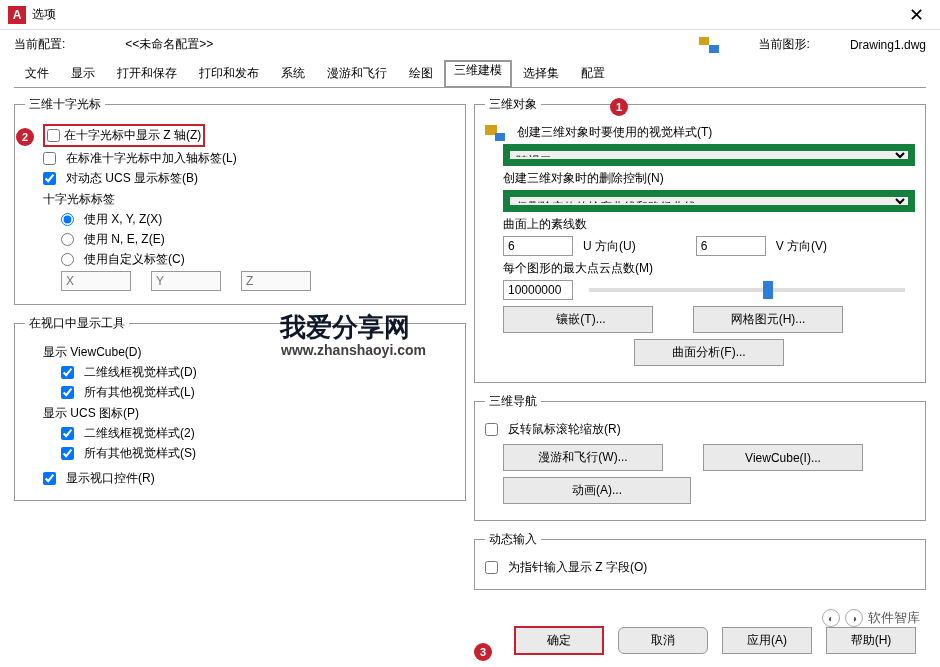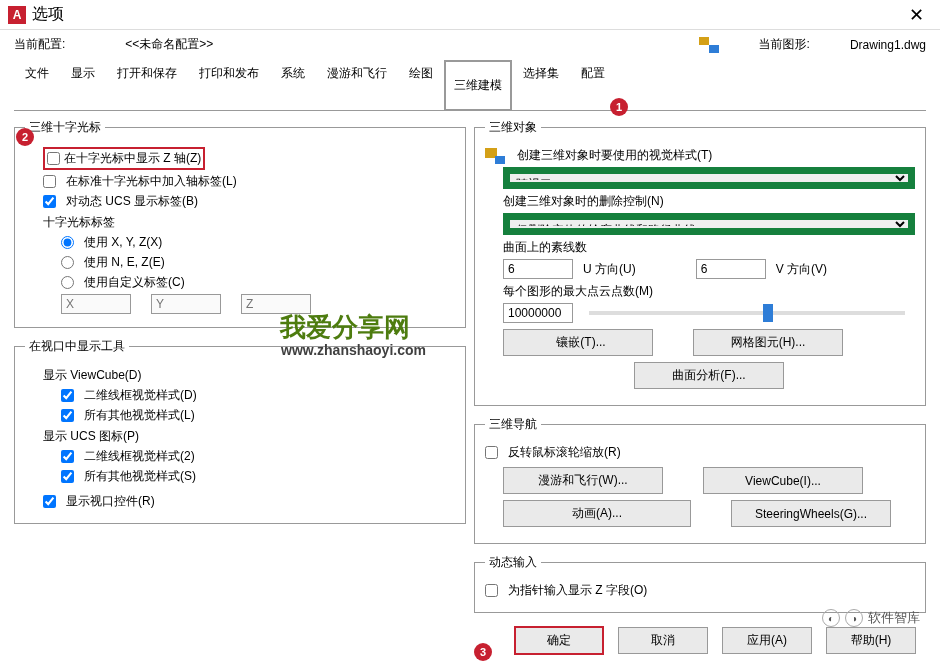--- a/index.html
+++ b/index.html
@@ -1,50 +1,50 @@
 <!DOCTYPE html>
 <html><head>
 <meta charset="utf-8">
 <style>
 * { box-sizing: border-box; margin: 0; padding: 0; }
 body { font-family: "Microsoft YaHei", "SimSun", sans-serif; font-size: 12px; background: #fff; width: 940px; height: 667px; position: relative; }
 .titlebar { height: 30px; display: flex; align-items: center; padding: 0 8px; border-bottom: 1px solid #ddd; }
 .app-icon { width: 18px; height: 18px; background: #c72030; color: #fff; font-weight: bold; display: flex; align-items: center; justify-content: center; font-size: 12px; margin-right: 6px; }
-.title { font-size: 16px; font-family: Liberation Mono, monospace; }
+.title { font-size: 12px; font-family: Liberation Mono, monospace; }
 .close-btn { margin-left: auto; font-size: 18px; cursor: pointer; padding: 0 8px; }
 .info-row { display: flex; padding: 6px 14px; font-size: 12px; }
 .info-left { display: flex; gap: 60px; }
 .info-right { margin-left: auto; display: flex; gap: 40px; align-items: center; }
 .drawing-icon { width: 20px; height: 16px; display: inline-block; position: relative; }
 .drawing-icon::before { content: ""; position: absolute; width: 10px; height: 8px; background: #d4a017; top: 0; left: 0; }
 .drawing-icon::after { content: ""; position: absolute; width: 10px; height: 8px; background: #2e7dd7; bottom: 0; right: 0; }
 .tabs { display: flex; border-bottom: 1px solid #999; margin: 0 14px; }
 .tab { padding: 5px 10px; cursor: pointer; border: 1px solid transparent; border-bottom: none; position: relative; }
 .tab.active { border-color: #999; background: #fff; top: 1px; }
-.tab-hl { border: 2px solid #c72030; padding: 15px 8px; }
+.tab-hl { border: 2px solid #c72030; padding: 0 8px; }
 .content { display: flex; padding: 8px 14px; gap: 8px; justify-content: space-between; }
 .col { flex: 1; }
 fieldset { border: 1px solid #999; padding: 8px 10px 10px; margin-bottom: 10px; }
 legend { padding: 0 4px; font-size: 12px; }
 .row { display: flex; align-items: center; margin: 3px 0; gap: 6px; }
 .row.indent1 { margin-left: 18px; }
 .row.indent2 { margin-left: 36px; }
 input[type=checkbox], input[type=radio] { margin-right: 4px; }
 input[type=text] { border: 1px solid #999; padding: 2px 4px; font-size: 12px; width: 70px; }
 select { border: 7px solid #15803d; padding: 2px; font-size: 12px; width: 100%; height: 22px; }
 button.btn { border: 1px solid #999; background: #eaeaea; padding: 4px 18px; font-size: 12px; cursor: pointer; }
 .small-input { width: 90px; }
 .hl-box { border: 2px solid #c72030; padding: 1px 2px; display: inline-flex; align-items: center; }
 .badge { width: 18px; height: 18px; border-radius: 50%; background: #c72030; color: #fff; display: inline-flex; align-items: center; justify-content: center; font-size: 11px; font-weight: bold; position: absolute; z-index: 10; }
 .section-label { margin: 4px 0 2px; }
 .btn-row { display: flex; gap: 40px; margin: 6px 0 6px 18px; }
 .slider-track { flex: 1; height: 4px; background: #ddd; position: relative; margin: 0 10px; }
 .slider-thumb { width: 10px; height: 18px; background: #2e7dd7; position: absolute; top: -7px; left: 55%; }
 .footer { position: absolute; bottom: 12px; left: 0; right: 0; display: flex; justify-content: flex-end; gap: 14px; padding: 0 24px; align-items: center; }
-.watermark1 { position: absolute; color: #4d7c0f; font-size: 26px; font-weight: bold; left: 280px; top: 310px; z-index: 5; }
+.watermark1 { position: absolute; color: #0f172a; font-size: 26px; font-weight: bold; left: 280px; top: 310px; z-index: 5; }
 .watermark2 { position: absolute; color: #404040; font-size: 14px; font-weight: bold; left: 281px; top: 342px; z-index: 5; }
 .brand { position: absolute; right: 20px; bottom: 40px; display: flex; align-items: center; gap: 5px; color: #555; font-size: 13px; }
 .brand-icon { width: 18px; height: 18px; border-radius: 50%; border: 1px solid #aaa; display: flex; align-items: center; justify-content: center; font-size: 10px; }
 .obj-icon { width: 20px; height: 16px; display: inline-block; position: relative; margin-right: 6px; }
 .obj-icon::before { content: ""; position: absolute; width: 12px; height: 10px; background: #d4a017; top: 0; left: 0; }
 .obj-icon::after { content: ""; position: absolute; width: 10px; height: 8px; background: #2e7dd7; bottom: 0; right: 0; }
 .badge1 { left: 610px; top: 98px; }
 .badge2 { left: 16px; top: 128px; }
 .badge3-wrap { position: relative; }
 </style>
@@ -193,21 +193,20 @@
       <div class="row">
           <input type="checkbox" style="">
           <span>反转鼠标滚轮缩放(R)</span>
         </div>
       <div class="btn-row">
         <button class="btn" style="width:160px;">漫游和飞行(W)...</button>
         <button class="btn" style="width:160px;">ViewCube(I)...</button>
       </div>
       <div class="btn-row">
         <button class="btn" style="width:188px;">动画(A)...</button>
-        <button class="btn" style="width:160px;">SteeringWheels(G)...</button>
       </div>
     </fieldset>
 
     <fieldset>
       <legend>动态输入</legend>
       <div class="row">
           <input type="checkbox" style="">
           <span>为指针输入显示 Z 字段(O)</span>
         </div>
     </fieldset>
@@ -215,21 +214,21 @@
 </div>
 
 <div class="watermark1">我爱分享网</div>
 <div class="watermark2">www.zhanshaoyi.com</div>
 
 <div class="footer">
   <span class="badge3-wrap">
       <span class="badge" style="left:-26px;top:2px;">3</span>
     </span>
   <button class="btn" style="border:2px solid #c72030;width:90px;">确定</button>
-  <button class="btn" style="width:90px;">取消</button>
+  <button class="btn" style="width:90px;border-radius:6px;">取消</button>
   <button class="btn" style="width:90px;">应用(A)</button>
   <button class="btn" style="width:90px;">帮助(H)</button>
 </div>
 
 <div class="brand">
   <span class="brand-icon">◐</span>
   <span class="brand-icon">◑</span>
   <span>软件智库</span>
 </div>
 

